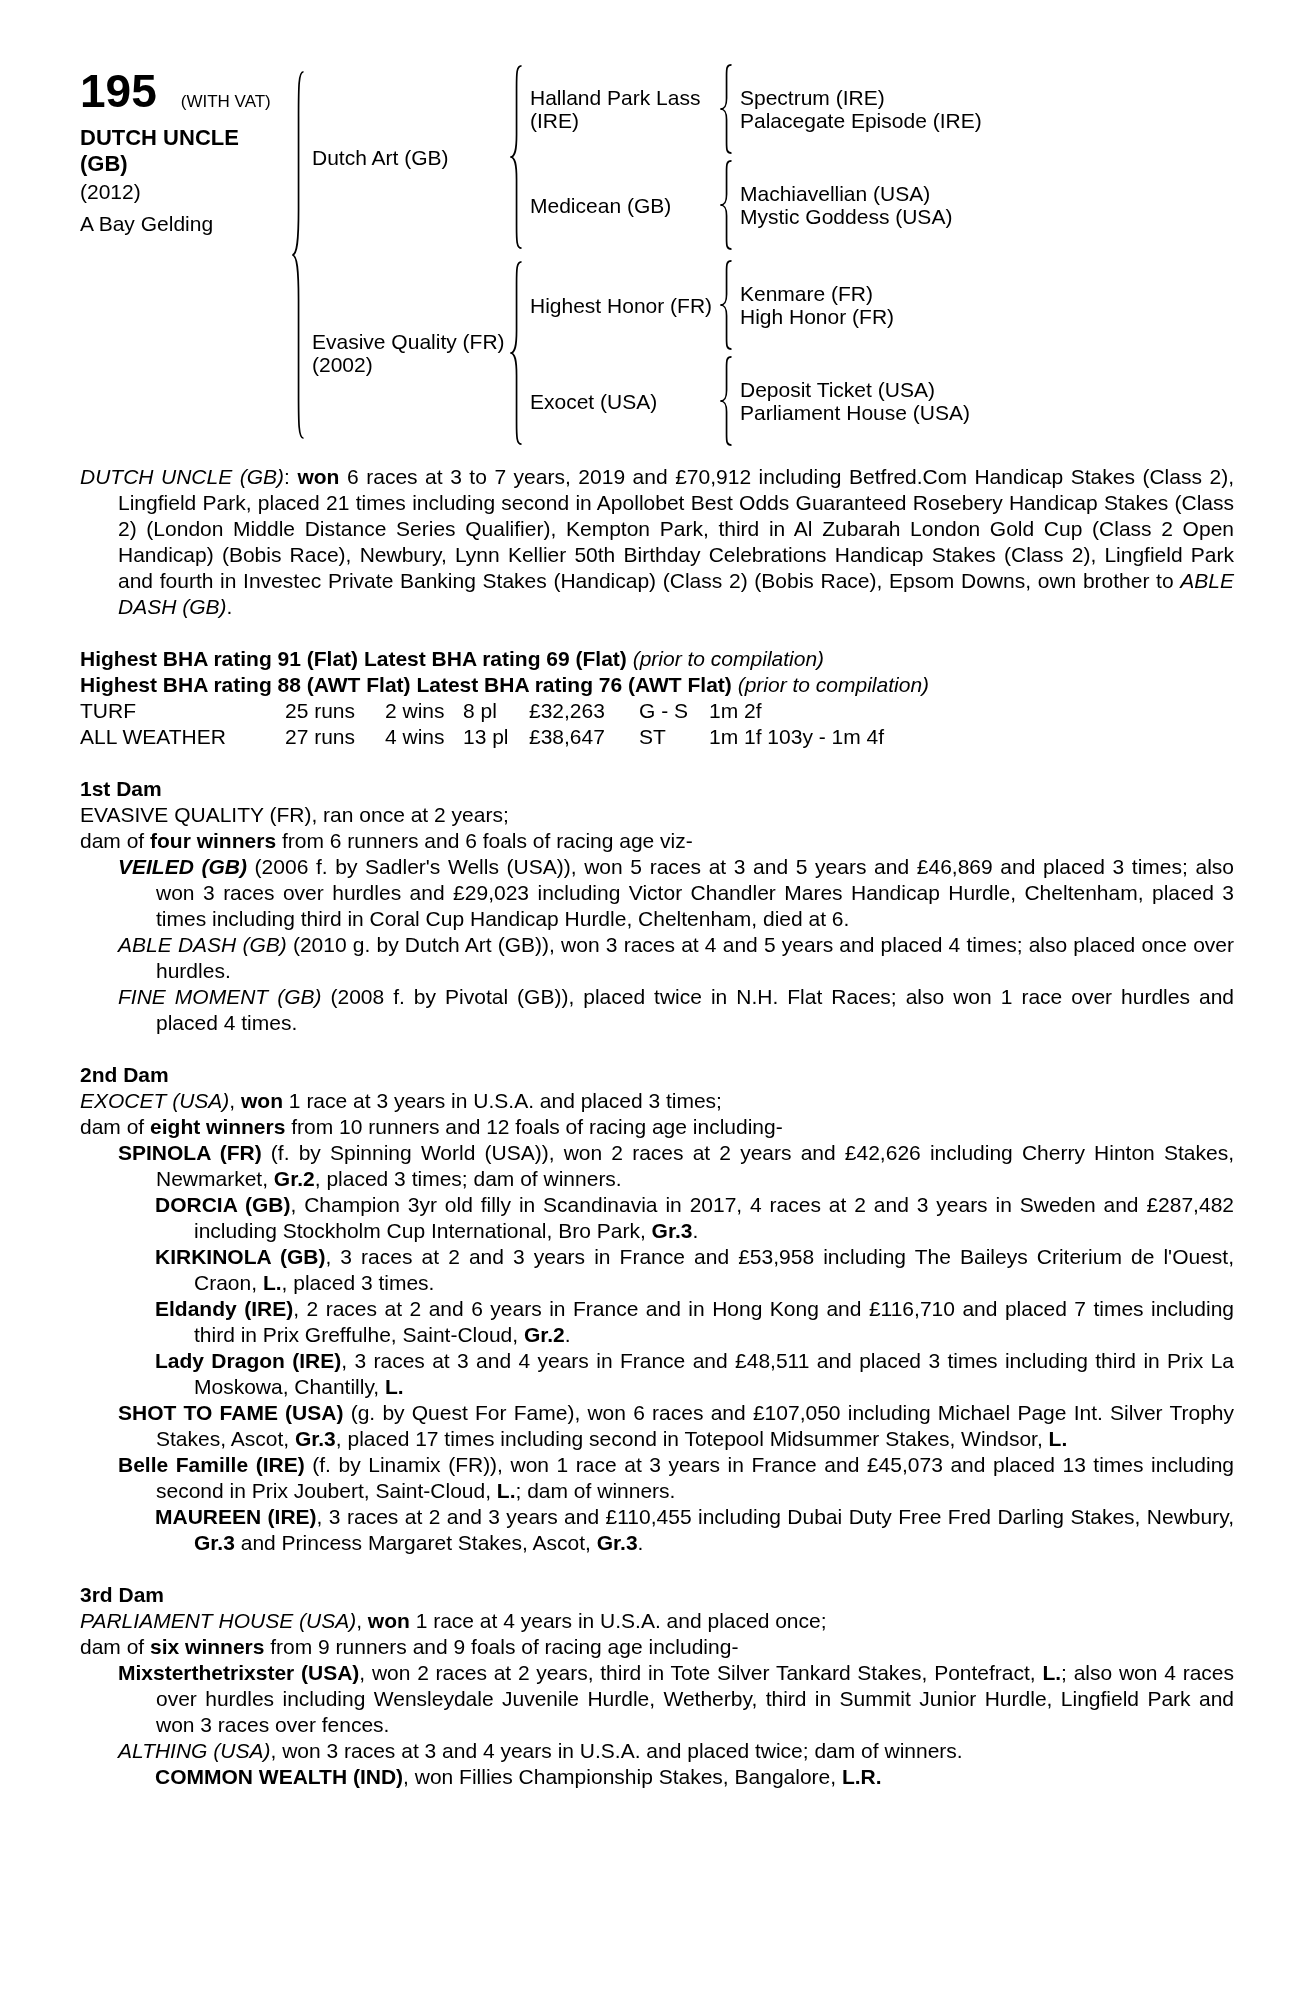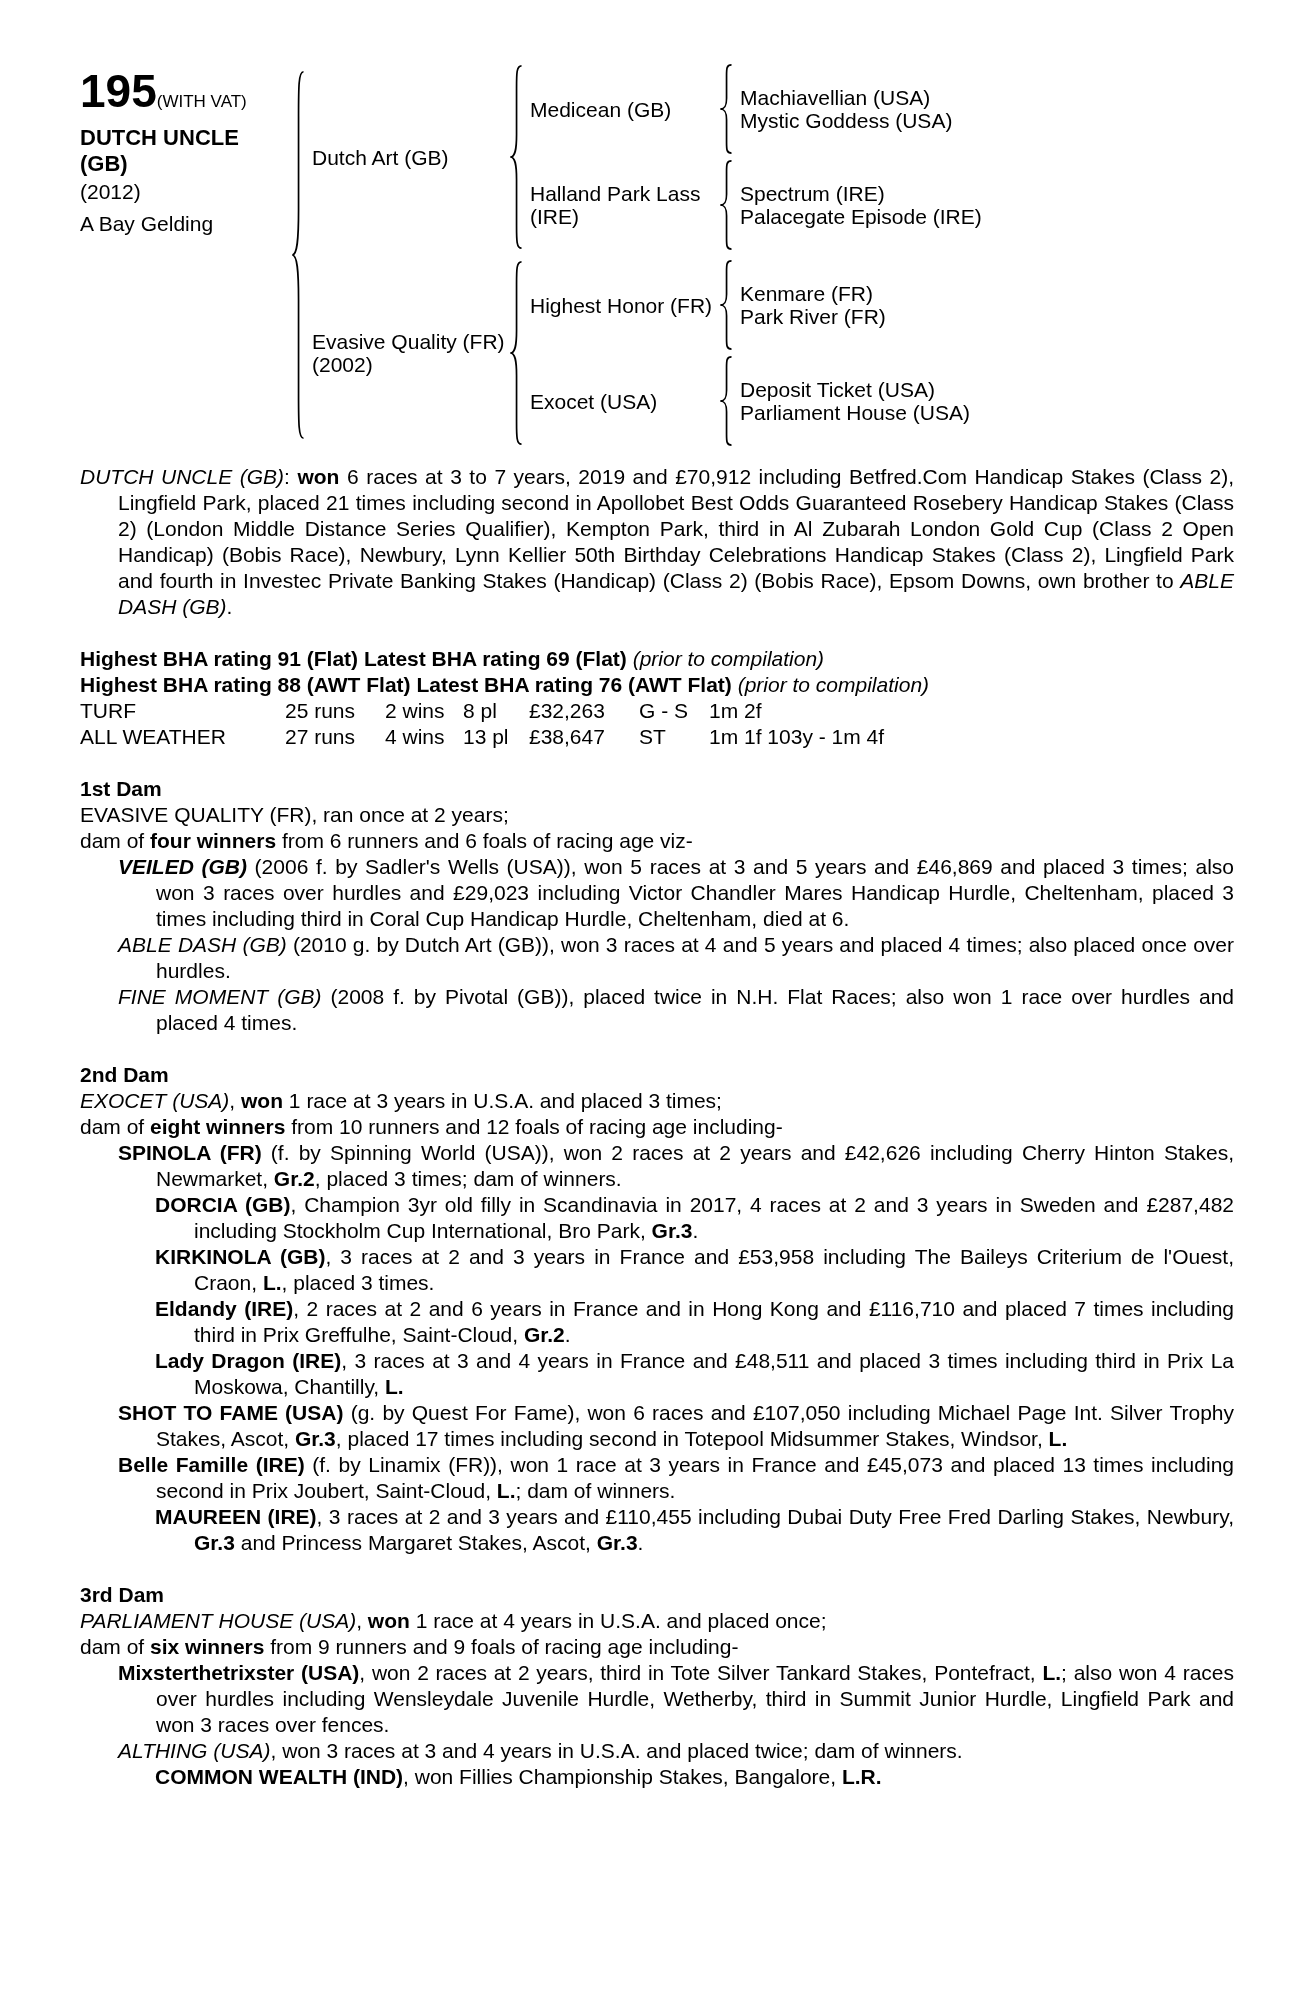--- a/index.html
+++ b/index.html
@@ -12,21 +12,21 @@
   .page { padding:52px 80px 30px 80px; }
 
   
   .hdr { margin-bottom:26px; }
   .hdr-line1,.hdr-line2 { text-align:center; font-style:italic; font-size:22px; }
   .hdr-line3 { text-align:left; font-weight:bold; letter-spacing:2.4px; margin-top:2px; }
 
   
   .pedigree-block { display:flex; margin:10px 0 18px 0; }
   .lot-info { width:210px; flex:none; padding-top:6px; }
-  .lot-number-row { display:flex; align-items:baseline; gap:0; margin-bottom:10px; }
+  .lot-number-row { display:flex; align-items:baseline; gap:24px; margin-bottom:10px; }
   .lot-number { font-size:46px; font-weight:bold; line-height:1; }
   .lot-vat { font-size:17px; }
   .horse-name { font-weight:bold; font-size:22px; line-height:26px; }
   .horse-year { margin-top:2px; }
   .horse-desc { margin-top:6px; }
 
   .tree { flex:1; display:flex; align-items:stretch; line-height:23px; padding-top:2px; }
   .g1stack { display:flex; flex-direction:column; gap:10px; flex:1; }
   .g1unit { display:flex; align-items:center; }
   .g1name { width:200px; flex:none; padding-left:4px; }
@@ -86,41 +86,41 @@
           <div class="g1name">
             <div>Dutch Art (GB)</div>
           </div>
           <div class="brace">
             <svg viewBox="0 0 20 100" preserveAspectRatio="none">
                 <path d="M15 1 C9.5 1 9.5 5 9.5 13 L9.5 38 C9.5 46 8 50 2.5 50 C8 50 9.5 54 9.5 62 L9.5 87 C9.5 95 9.5 99 15 99" fill="none" stroke="#000" stroke-width="1.7" vector-effect="non-scaling-stroke"></path>
               </svg>
           </div>
           <div class="g2stack">
             <div class="g2unit">
+              <div class="g2name">Halland Park Lass (IRE)</div>
+              <div class="brace">
+                <svg viewBox="0 0 20 100" preserveAspectRatio="none">
+                    <path d="M15 1 C9.5 1 9.5 5 9.5 13 L9.5 38 C9.5 46 8 50 2.5 50 C8 50 9.5 54 9.5 62 L9.5 87 C9.5 95 9.5 99 15 99" fill="none" stroke="#000" stroke-width="1.7" vector-effect="non-scaling-stroke"></path>
+                  </svg>
+              </div>
+              <div class="g3stack">
+                <div>Spectrum (IRE)</div>
+                <div>Palacegate Episode (IRE)</div>
+              </div>
+            </div>
+            <div class="g2unit">
               <div class="g2name">Medicean (GB)</div>
               <div class="brace">
                 <svg viewBox="0 0 20 100" preserveAspectRatio="none">
                     <path d="M15 1 C9.5 1 9.5 5 9.5 13 L9.5 38 C9.5 46 8 50 2.5 50 C8 50 9.5 54 9.5 62 L9.5 87 C9.5 95 9.5 99 15 99" fill="none" stroke="#000" stroke-width="1.7" vector-effect="non-scaling-stroke"></path>
                   </svg>
               </div>
               <div class="g3stack">
                 <div>Machiavellian (USA)</div>
                 <div>Mystic Goddess (USA)</div>
-              </div>
-            </div>
-            <div class="g2unit">
-              <div class="g2name">Halland Park Lass (IRE)</div>
-              <div class="brace">
-                <svg viewBox="0 0 20 100" preserveAspectRatio="none">
-                    <path d="M15 1 C9.5 1 9.5 5 9.5 13 L9.5 38 C9.5 46 8 50 2.5 50 C8 50 9.5 54 9.5 62 L9.5 87 C9.5 95 9.5 99 15 99" fill="none" stroke="#000" stroke-width="1.7" vector-effect="non-scaling-stroke"></path>
-                  </svg>
-              </div>
-              <div class="g3stack">
-                <div>Spectrum (IRE)</div>
-                <div>Palacegate Episode (IRE)</div>
               </div>
             </div>
           </div>
         </div>
 
         <div class="g1unit">
           <div class="g1name">
             <div>Evasive Quality (FR)</div>
             <div>(2002)</div>
           </div>
@@ -132,21 +132,21 @@
           <div class="g2stack">
             <div class="g2unit">
               <div class="g2name">Highest Honor (FR)</div>
               <div class="brace">
                 <svg viewBox="0 0 20 100" preserveAspectRatio="none">
                     <path d="M15 1 C9.5 1 9.5 5 9.5 13 L9.5 38 C9.5 46 8 50 2.5 50 C8 50 9.5 54 9.5 62 L9.5 87 C9.5 95 9.5 99 15 99" fill="none" stroke="#000" stroke-width="1.7" vector-effect="non-scaling-stroke"></path>
                   </svg>
               </div>
               <div class="g3stack">
                 <div>Kenmare (FR)</div>
-                <div>Park River (FR)</div>
+                <div>High Honor (FR)</div>
               </div>
             </div>
             <div class="g2unit">
               <div class="g2name">Exocet (USA)</div>
               <div class="brace">
                 <svg viewBox="0 0 20 100" preserveAspectRatio="none">
                     <path d="M15 1 C9.5 1 9.5 5 9.5 13 L9.5 38 C9.5 46 8 50 2.5 50 C8 50 9.5 54 9.5 62 L9.5 87 C9.5 95 9.5 99 15 99" fill="none" stroke="#000" stroke-width="1.7" vector-effect="non-scaling-stroke"></path>
                   </svg>
               </div>
               <div class="g3stack">

